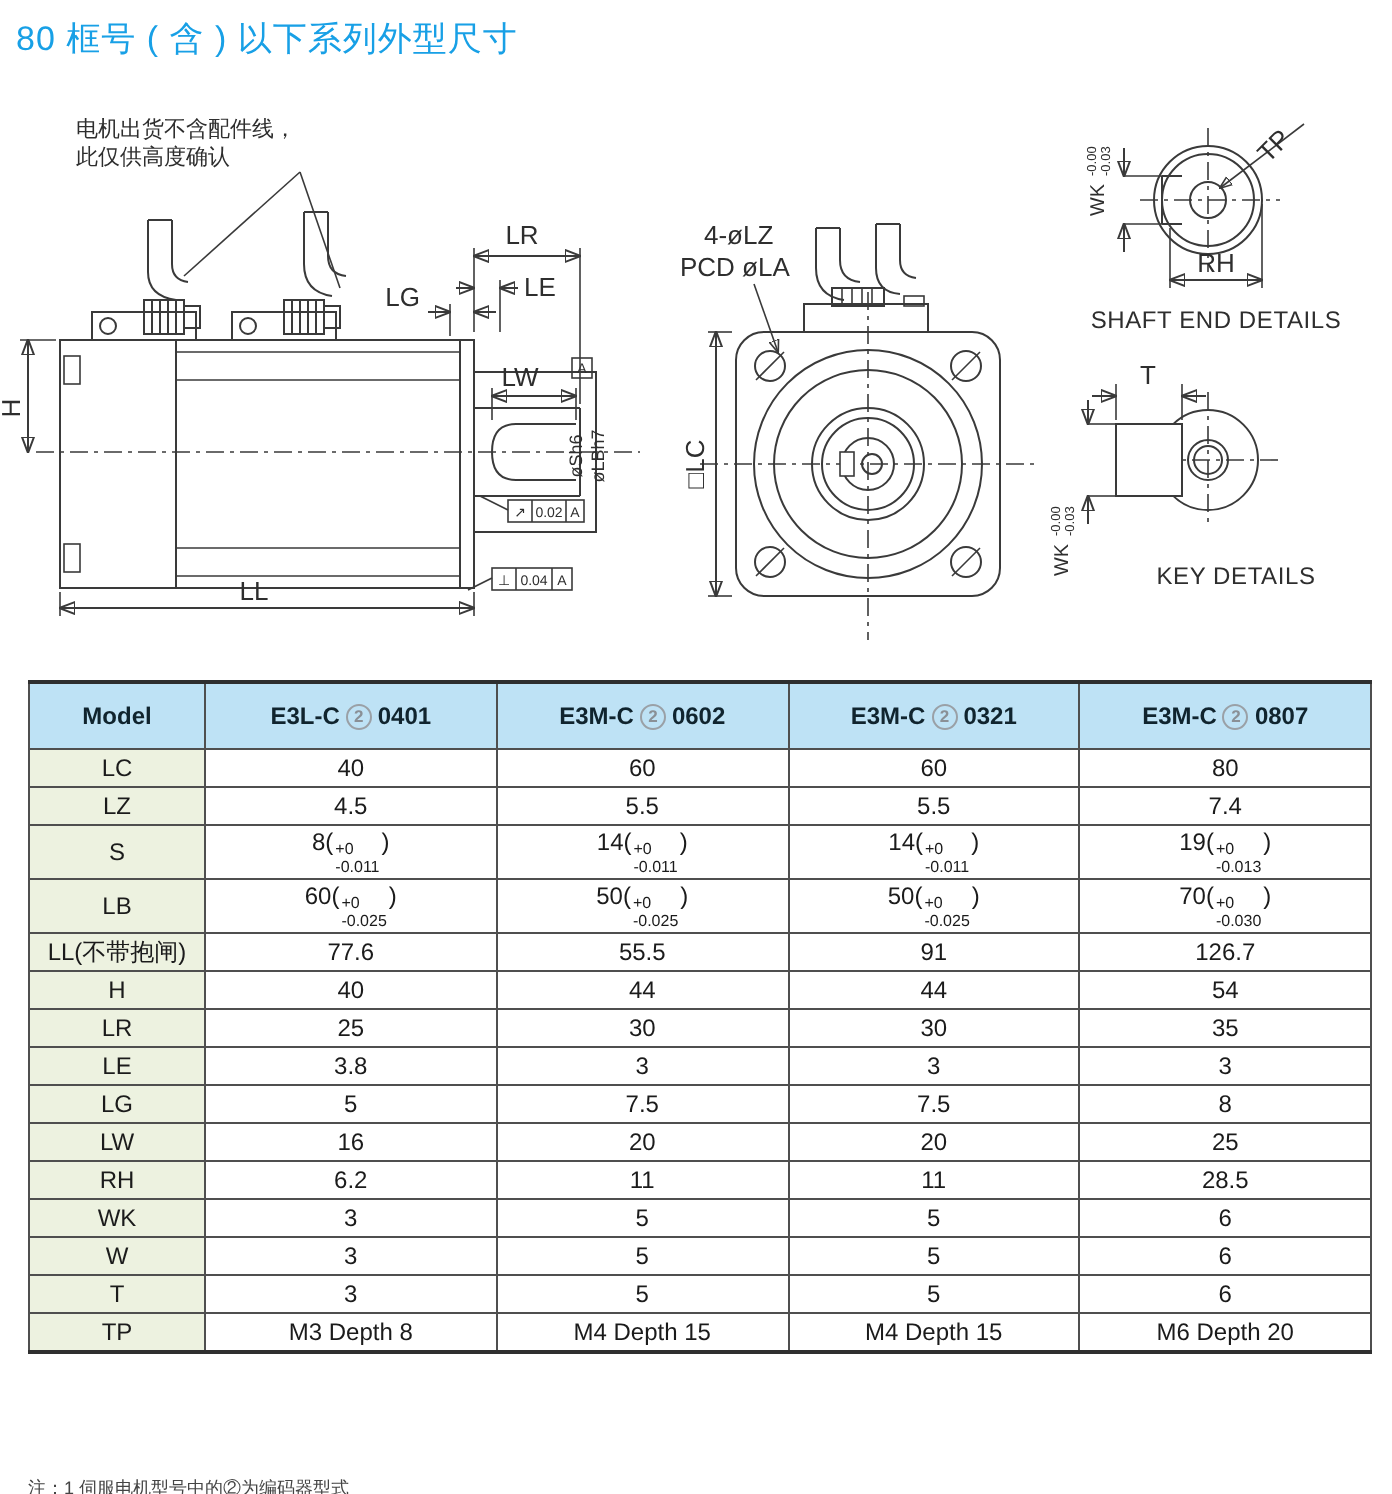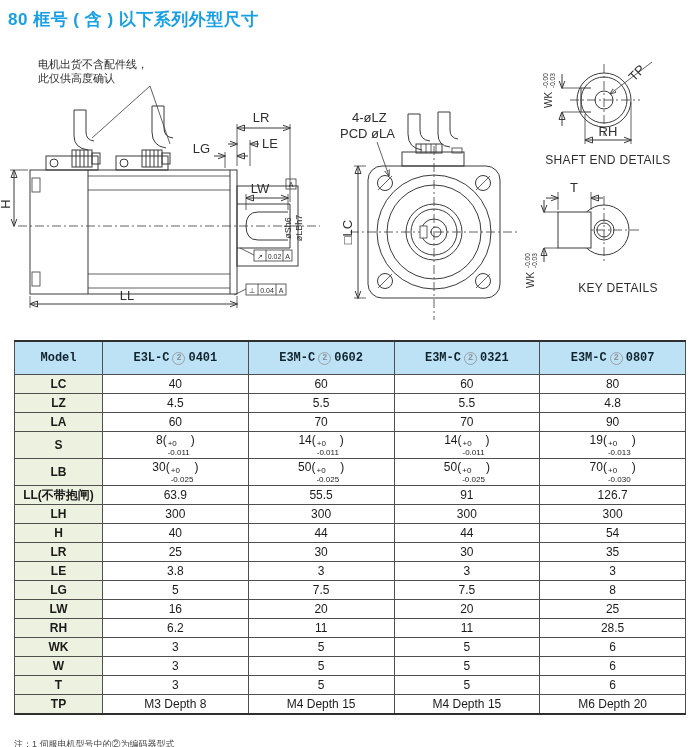--- a/index.html
+++ b/index.html
@@ -1,41 +1,41 @@
 <!DOCTYPE html>
 <html><head>
 <meta charset="utf-8">
 <style>
   html,body{margin:0;padding:0;}
   body{
     width:696px;height:747px;overflow:hidden;position:relative;
     background:#ffffff;font-family:"Liberation Sans",sans-serif;color:#1b1b1b;
   }
   .page-title{
-    position:absolute;top:8px;left:8px;font-size:17px;font-weight:bold;
+    position:absolute;top:8px;left:8px;font-size:17px;font-weight:normal;
     color:#18a0e6;letter-spacing:.5px;
   }
   svg text{font-family:"Liberation Sans",sans-serif;fill:#2e2e2e;}
   svg .dim{font-size:13px;}
   svg .sm{font-size:9px;}
   svg .cap{font-size:12px;letter-spacing:.3px;}
   svg .ann{font-size:11px;}
   svg .tiny{font-size:7px;}
   svg line,svg path,svg rect,svg circle,svg polyline{stroke:#3a3a3a;fill:none;stroke-width:1;}
   svg .cl{stroke-dasharray:9 3 2 3;stroke-width:.8;}
   svg .thin{stroke-width:.8;}
   svg .mask{fill:#ffffff;}
   
   .spec-table-wrap{position:absolute;top:340px;left:14px;}
   table{border-collapse:collapse;table-layout:fixed;width:672px;
         border:1px solid #2f2f2f;border-top-width:2px;border-bottom-width:2px;}
   th,td{border:1px solid #4f4f4f;text-align:center;padding:0;font-size:12px;
         height:18px;white-space:nowrap;overflow:hidden;}
-  thead th{background:#bee2f5;height:32px;font-weight:bold;color:#10242e;font-family:Liberation Mono, monospace;}
-  tbody th{background:#edf2e0;font-weight:bold;}
+  thead th{background:#bee2f5;height:32px;font-weight:bold;color:#10242e;}
+  tbody th{background:#edf2e0;font-weight:normal;}
   tbody td{background:#ffffff;}
   tr.tall th,tr.tall td{height:26px;}
   .c2{display:inline-block;width:11px;height:11px;border:1px solid #9aa0a6;border-radius:50%;
       color:#8a9096;font-size:8.5px;line-height:11px;text-align:center;margin:0 3px;
       vertical-align:1px;font-weight:bold;}
   .tol{display:inline-flex;flex-direction:column;justify-content:center;font-size:8px;
        line-height:8.5px;text-align:left;vertical-align:-2px;margin:0 1px;font-weight:normal;}
   .footnote{position:absolute;top:738px;left:14px;font-size:9px;color:#444;}
 </style>
 </head>
@@ -290,28 +290,21 @@
           <td>40</td>
           <td>60</td>
           <td>60</td>
           <td>80</td>
         </tr>
         <tr>
           <th>LZ</th>
           <td>4.5</td>
           <td>5.5</td>
           <td>5.5</td>
-          <td>4.8</td>
-        </tr>
-        <tr>
-          <th>LA</th>
-          <td>60</td>
-          <td>70</td>
-          <td>70</td>
-          <td>90</td>
+          <td>7.4</td>
         </tr>
         <tr class="tall">
           <th>S</th>
           <td><span>8(</span><span class="tol">
               <span>+0</span>
               <span>-0.011</span>
             </span><span>)</span></td>
           <td><span>14(</span><span class="tol">
               <span>+0</span>
               <span>-0.011</span>
@@ -320,50 +313,43 @@
               <span>+0</span>
               <span>-0.011</span>
             </span><span>)</span></td>
           <td><span>19(</span><span class="tol">
               <span>+0</span>
               <span>-0.013</span>
             </span><span>)</span></td>
         </tr>
         <tr class="tall">
           <th>LB</th>
-          <td><span>30(</span><span class="tol">
+          <td><span>60(</span><span class="tol">
               <span>+0</span>
               <span>-0.025</span>
             </span><span>)</span></td>
           <td><span>50(</span><span class="tol">
               <span>+0</span>
               <span>-0.025</span>
             </span><span>)</span></td>
           <td><span>50(</span><span class="tol">
               <span>+0</span>
               <span>-0.025</span>
             </span><span>)</span></td>
           <td><span>70(</span><span class="tol">
               <span>+0</span>
               <span>-0.030</span>
             </span><span>)</span></td>
         </tr>
         <tr>
           <th>LL(不带抱闸)</th>
-          <td>63.9</td>
+          <td>77.6</td>
           <td>55.5</td>
           <td>91</td>
           <td>126.7</td>
-        </tr>
-        <tr>
-          <th>LH</th>
-          <td>300</td>
-          <td>300</td>
-          <td>300</td>
-          <td>300</td>
         </tr>
         <tr>
           <th>H</th>
           <td>40</td>
           <td>44</td>
           <td>44</td>
           <td>54</td>
         </tr>
         <tr>
           <th>LR</th>

